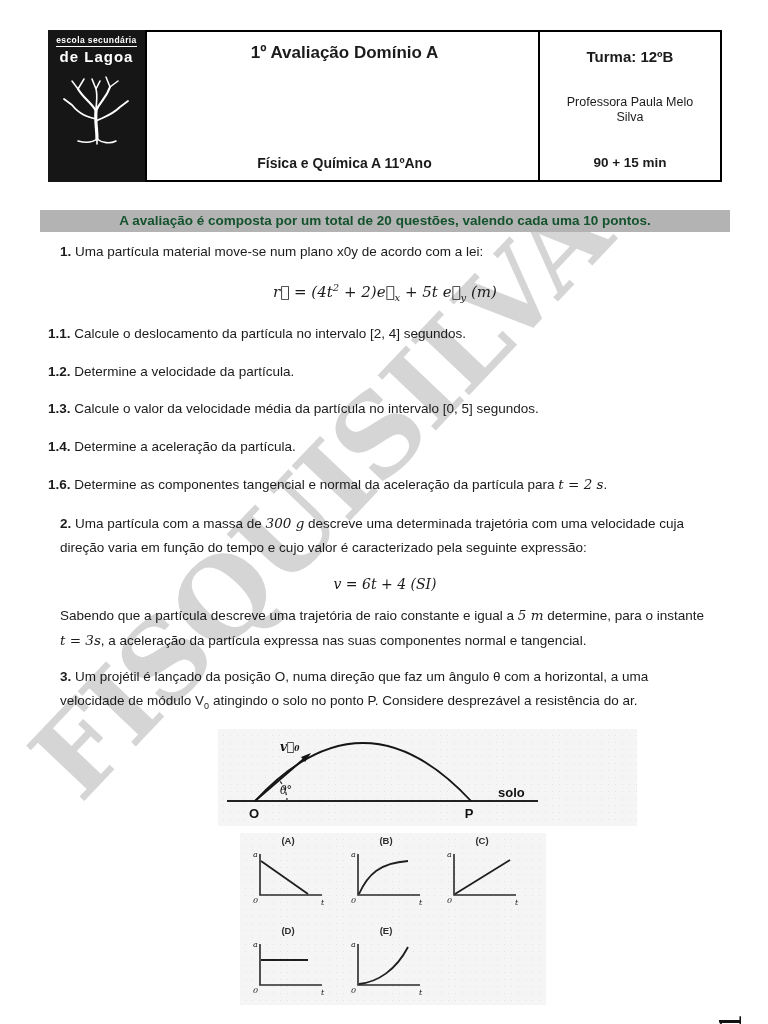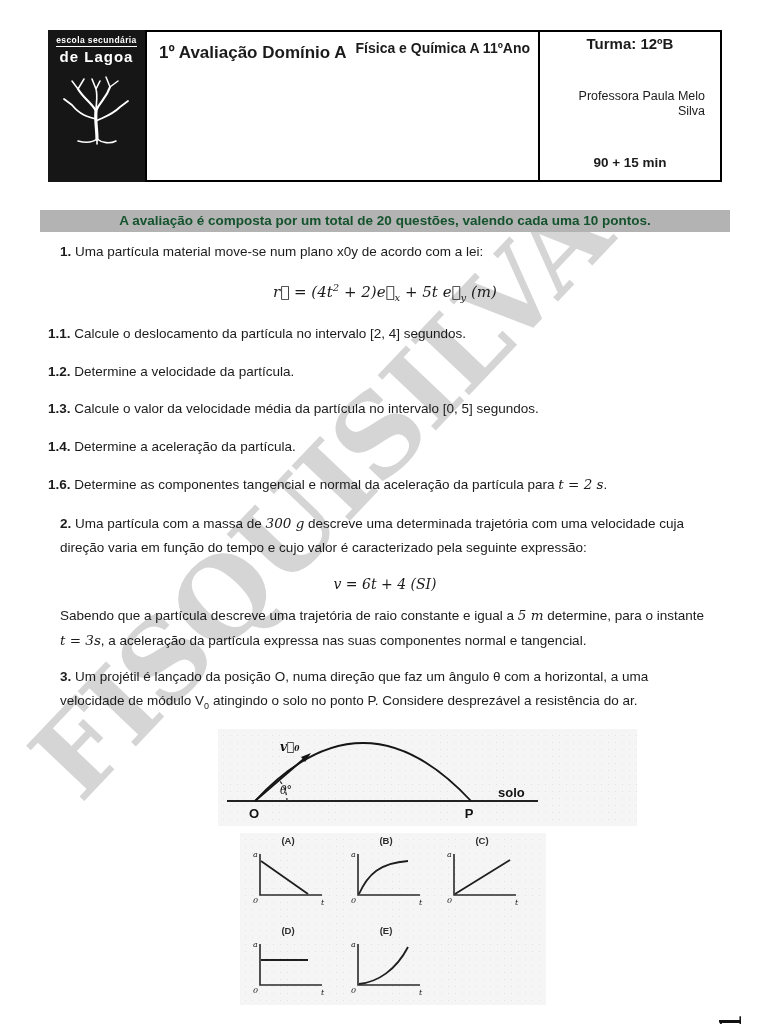--- a/index.html
+++ b/index.html
@@ -17,26 +17,26 @@
   .content{position:relative;z-index:1;padding:30px 46px 0 48px;}
   
   .header{display:flex;align-items:stretch;height:152px;}
   .logo{
     width:97px;background:#161616;color:#fff;flex-shrink:0;
     display:flex;flex-direction:column;align-items:center;padding-top:5px;box-sizing:border-box;
   }
   .logo-top{font-size:8.5px;font-weight:bold;letter-spacing:.4px;white-space:nowrap;border-bottom:1px solid #fff;padding-bottom:1px;}
   .logo-name{font-size:15px;font-weight:bold;letter-spacing:1px;margin-top:1px;}
   .hbox{flex:1;border:2.5px solid #000;display:flex;box-sizing:border-box;background:transparent;}
-  .hleft{flex:1;display:flex;flex-direction:row;justify-content:space-between;padding:8px 8px 9px 12px;box-sizing:border-box;}
+  .hleft{flex:1;display:flex;flex-direction:column;justify-content:space-between;padding:8px 8px 9px 12px;box-sizing:border-box;}
   .htitle{font-size:17px;font-weight:bold;text-align:center;margin-top:3px;}
   .hsubject{font-size:14px;font-weight:bold;text-align:center;}
   .hrow{display:flex;justify-content:space-between;font-size:13.5px;}
   .hrow b{font-weight:bold;}
-  .hright{width:182px;border-left:2.5px solid #000;display:flex;flex-direction:column;justify-content:space-between;align-items:center;text-align:right;padding:0 8px 10px 8px;box-sizing:border-box;}
+  .hright{width:182px;border-left:2.5px solid #000;display:flex;flex-direction:column;justify-content:space-between;align-items:center;text-align:center;padding:13px 8px 10px 8px;box-sizing:border-box;}
   .hturma{font-size:15px;font-weight:bold;margin-top:3px;}
   .hprof{font-size:12.5px;line-height:15px;max-width:150px;}
   .hdur{font-size:13.5px;font-weight:bold;}
   
   .banner{
     margin:28px -8px 0 -8px;height:22px;line-height:22px;background:#b3b3b3;
     text-align:center;font-weight:bold;font-size:13.5px;color:#14532d;
   }
   
   .para{line-height:24px;margin:12px;}

